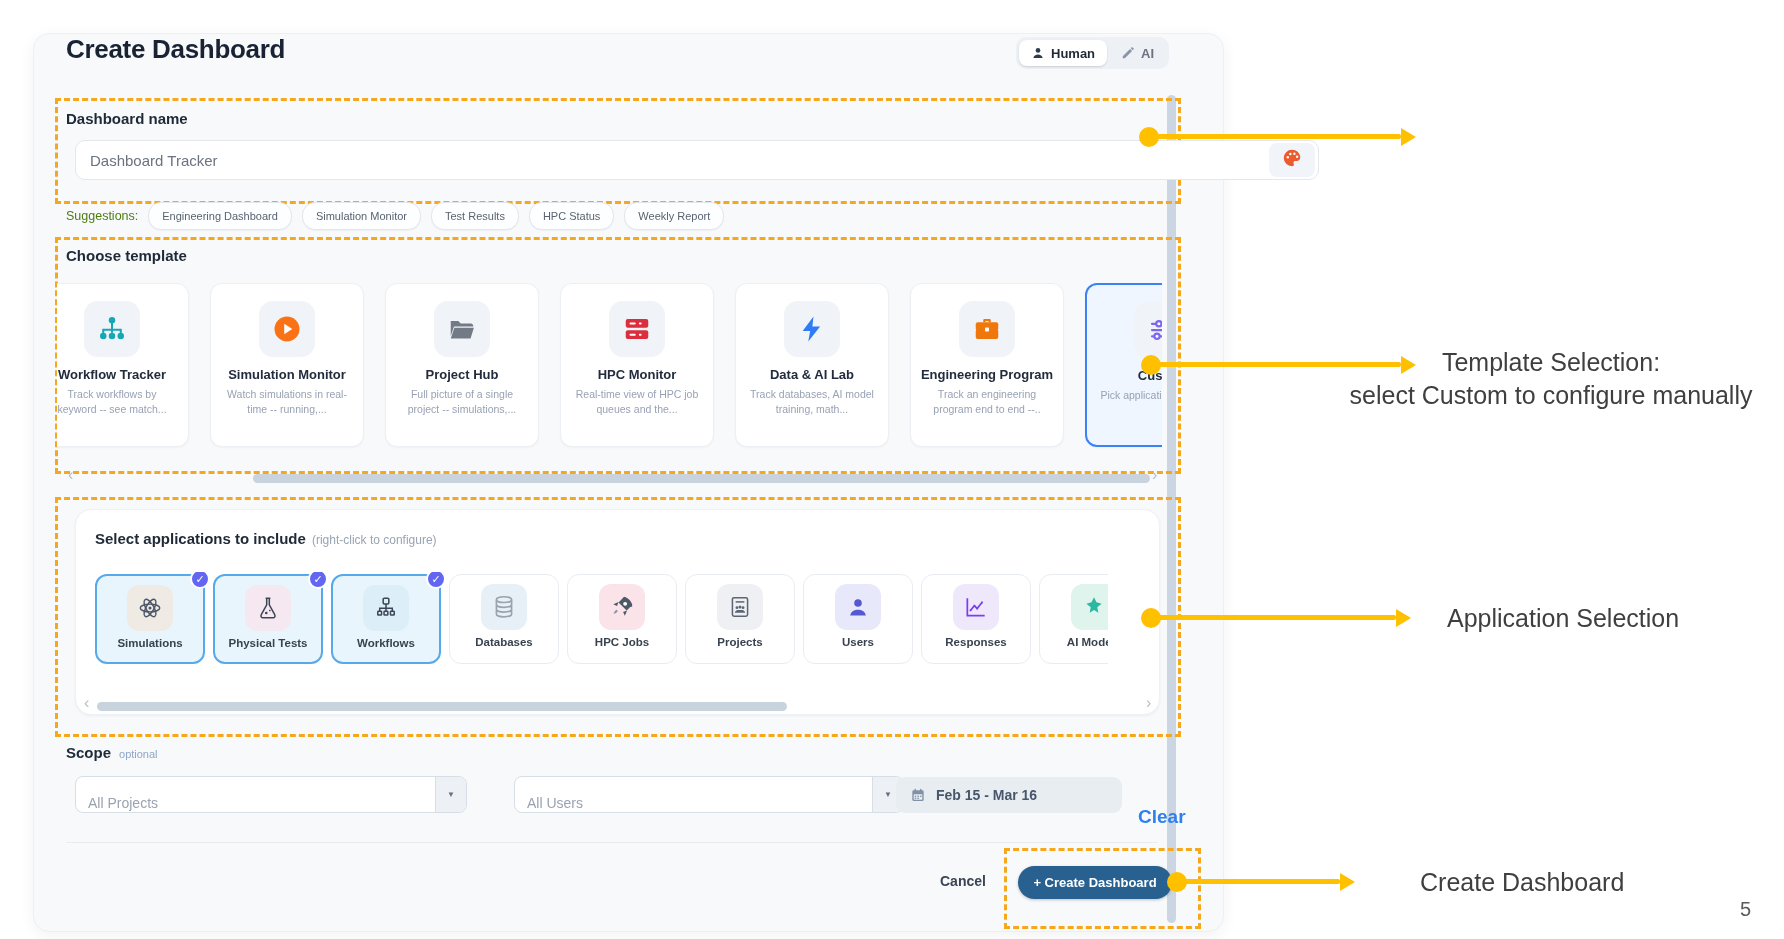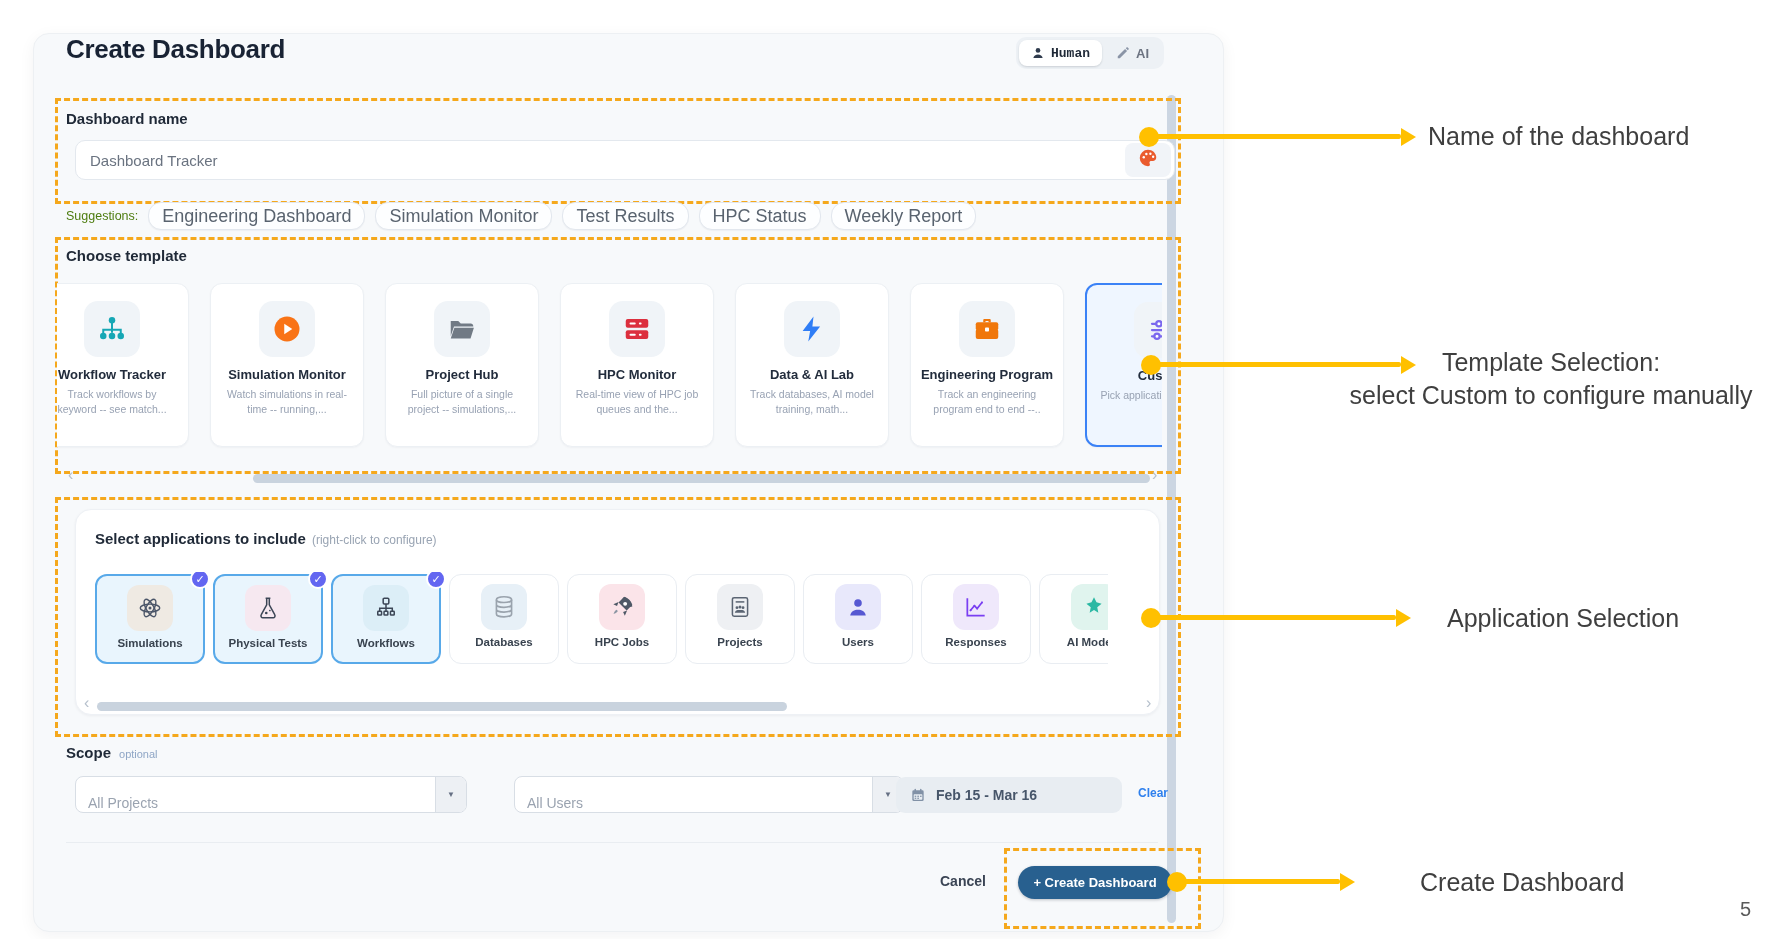--- a/index.html
+++ b/index.html
@@ -12,49 +12,49 @@
   
   #dialog{position:absolute;left:33px;top:33px;width:1189px;height:897px;background:#f7f9fb;
           border:1px solid #edf0f3;border-radius:16px;box-shadow:0 4px 16px rgba(15,23,42,.05);}
   #title{position:absolute;left:66px;top:34px;font-size:26px;font-weight:800;color:#192334;letter-spacing:-.3px;}
 
   
   #toggle{position:absolute;left:1016px;top:37px;height:32px;background:#edf1f5;border-radius:10px;
           display:flex;align-items:center;padding:3px;gap:2px;box-sizing:border-box;}
   .tg-btn{display:flex;align-items:center;gap:6px;height:26px;padding:0 12px;border-radius:8px;
           font-size:13px;font-weight:700;cursor:pointer;}
-  #tg-human{background:#fff;color:#1f2937;box-shadow:0 1px 2px rgba(16,24,40,.15);font-family:Liberation Mono, monospace;}
+  #tg-human{background:#fff;color:#1f2937;box-shadow:0 1px 2px rgba(16,24,40,.15);}
   #tg-ai{color:#6b7280;}
   .tg-btn svg{width:14px;height:14px;display:block;}
 
   
   .obox{position:absolute;border:3px dashed var(--dash);}
   #obox1{left:55px;top:98px;width:1120px;height:100px;}
   #obox2{left:55px;top:237px;width:1120px;height:231px;}
   #obox3{left:55px;top:497px;width:1120px;height:234px;}
   #obox4{left:1004px;top:848px;width:191px;height:75px;}
 
   .sec-label{position:absolute;font-size:15px;font-weight:700;color:#1f2937;}
   #name-label{left:66px;top:110px;}
   #choose-label{left:66px;top:247px;}
 
   
-  #name-input-wrap{position:absolute;left:75px;top:140px;width:1100px;height:40px;background:#fff;
+  #name-input-wrap{position:absolute;left:75px;top:140px;width:1244px;height:40px;background:#fff;
           border:1px solid #e3e8ee;border-radius:10px;box-sizing:border-box;display:flex;align-items:center;}
   #name-input{flex:1;border:none;outline:none;background:transparent;font:15px "Liberation Sans",sans-serif;
           color:#6a7380;padding:0 14px;min-width:0;}
   #palette-seg{width:46px;height:34px;margin-right:3px;background:#f1f4f8;border-radius:8px;
           display:flex;align-items:center;justify-content:center;cursor:pointer;}
   #palette-seg svg{width:22px;height:22px;}
 
   
   #suggestions{position:absolute;left:66px;top:202px;display:flex;align-items:center;gap:10px;}
   .sg-label{font-size:12.5px;color:#4d7c0f;}
   .chip{height:26px;display:flex;align-items:center;padding:0 13px;border:1px solid #e2e7ee;border-radius:13px;
-        background:#fdfeff;font-size:18px;color:#59636f;box-shadow:0 1px 1px rgba(16,24,40,.04);cursor:pointer;white-space:nowrap;}
+        background:#fdfeff;font-size:11px;color:#59636f;box-shadow:0 1px 1px rgba(16,24,40,.04);cursor:pointer;white-space:nowrap;}
 
   
   #template-clip{position:absolute;left:57px;top:283px;width:1105px;height:168px;overflow:hidden;}
   #template-row{display:flex;gap:21px;margin-left:-22px;}
   .tcard{flex:0 0 154px;height:164px;background:#fff;border:1px solid #ecf0f4;border-radius:12px;
          box-sizing:border-box;box-shadow:0 1px 2px rgba(16,24,40,.04);text-align:center;cursor:pointer;}
   .tcard.selected{border:2px solid var(--selblue);background:#eff6ff;}
   .tcard-iconbox{width:56px;height:56px;border-radius:14px;background:#f0f4f8;margin:17px auto 10px;
          display:flex;align-items:center;justify-content:center;}
   .tcard-iconbox svg{width:30px;height:30px;display:block;}
@@ -96,21 +96,21 @@
   #sel-projects{left:75px;width:392px;}
   #sel-users{left:514px;width:390px;}
   .sel-text{flex:1;font-size:14px;color:#9aa3b0;padding-left:12px;text-align:left;margin-top:17px;}
   .sel-caret{width:30px;align-self:stretch;background:#edf0f4;border-left:1px solid #d8dee5;
          display:flex;align-items:center;justify-content:center;font-size:8px;color:#667084;}
   .sel-caret::before{content:"\25BC";}
   #date-chip{position:absolute;left:896px;top:777px;width:226px;height:36px;background:#e8edf2;border-radius:9px;
          display:flex;align-items:center;gap:10px;padding-left:14px;box-sizing:border-box;
          font-size:14px;font-weight:700;color:#47566a;cursor:pointer;}
   #date-chip svg{width:16px;height:16px;display:block;}
-  #clear-btn{position:absolute;left:1138px;top:786px;font-size:12px;font-weight:700;color:#2f80ed;cursor:pointer;}
+  #clear-btn{position:absolute;left:1138px;top:806px;font-size:19px;font-weight:700;color:#2f80ed;cursor:pointer;}
 
   
   #divider{position:absolute;left:66px;top:842px;width:1092px;height:1px;background:#e9edf1;}
   #cancel-btn{position:absolute;left:940px;top:873px;font-size:14px;font-weight:700;color:#3a4454;cursor:pointer;}
   #create-btn{position:absolute;left:1018px;top:866px;width:154px;height:33px;border-radius:17px;background:var(--primary);
          color:#fff;display:flex;align-items:center;justify-content:center;font-size:13px;font-weight:700;cursor:pointer;
          box-shadow:0 1px 3px rgba(16,24,40,.25);}
 
   
   #vscroll{position:absolute;left:1167px;top:95px;width:9px;height:828px;border-radius:5px;background:#ccd6e2;cursor:pointer;}
@@ -444,21 +444,20 @@
   </div>
   <div id="clear-btn">Clear</div>
 
   <div id="divider"></div>
   <div id="cancel-btn">Cancel</div>
   <div id="create-btn">+ Create Dashboard</div>
 
   <div class="adot" style="left:1139px;top:127px;"></div>
   <div class="aline" style="left:1149px;top:134px;width:252px;"></div>
   <div class="ahead" style="left:1401px;top:128px;"></div>
-  <div class="note" id="note-name">Name of the dashboard</div>
 
   <div class="adot" style="left:1141px;top:355px;"></div>
   <div class="aline" style="left:1151px;top:362px;width:250px;"></div>
   <div class="ahead" style="left:1401px;top:356px;"></div>
   <div class="note" id="note-template">
     <div>Template Selection:</div>
     <div>select Custom to configure manually</div>
   </div>
 
   <div class="adot" style="left:1141px;top:608px;"></div>

